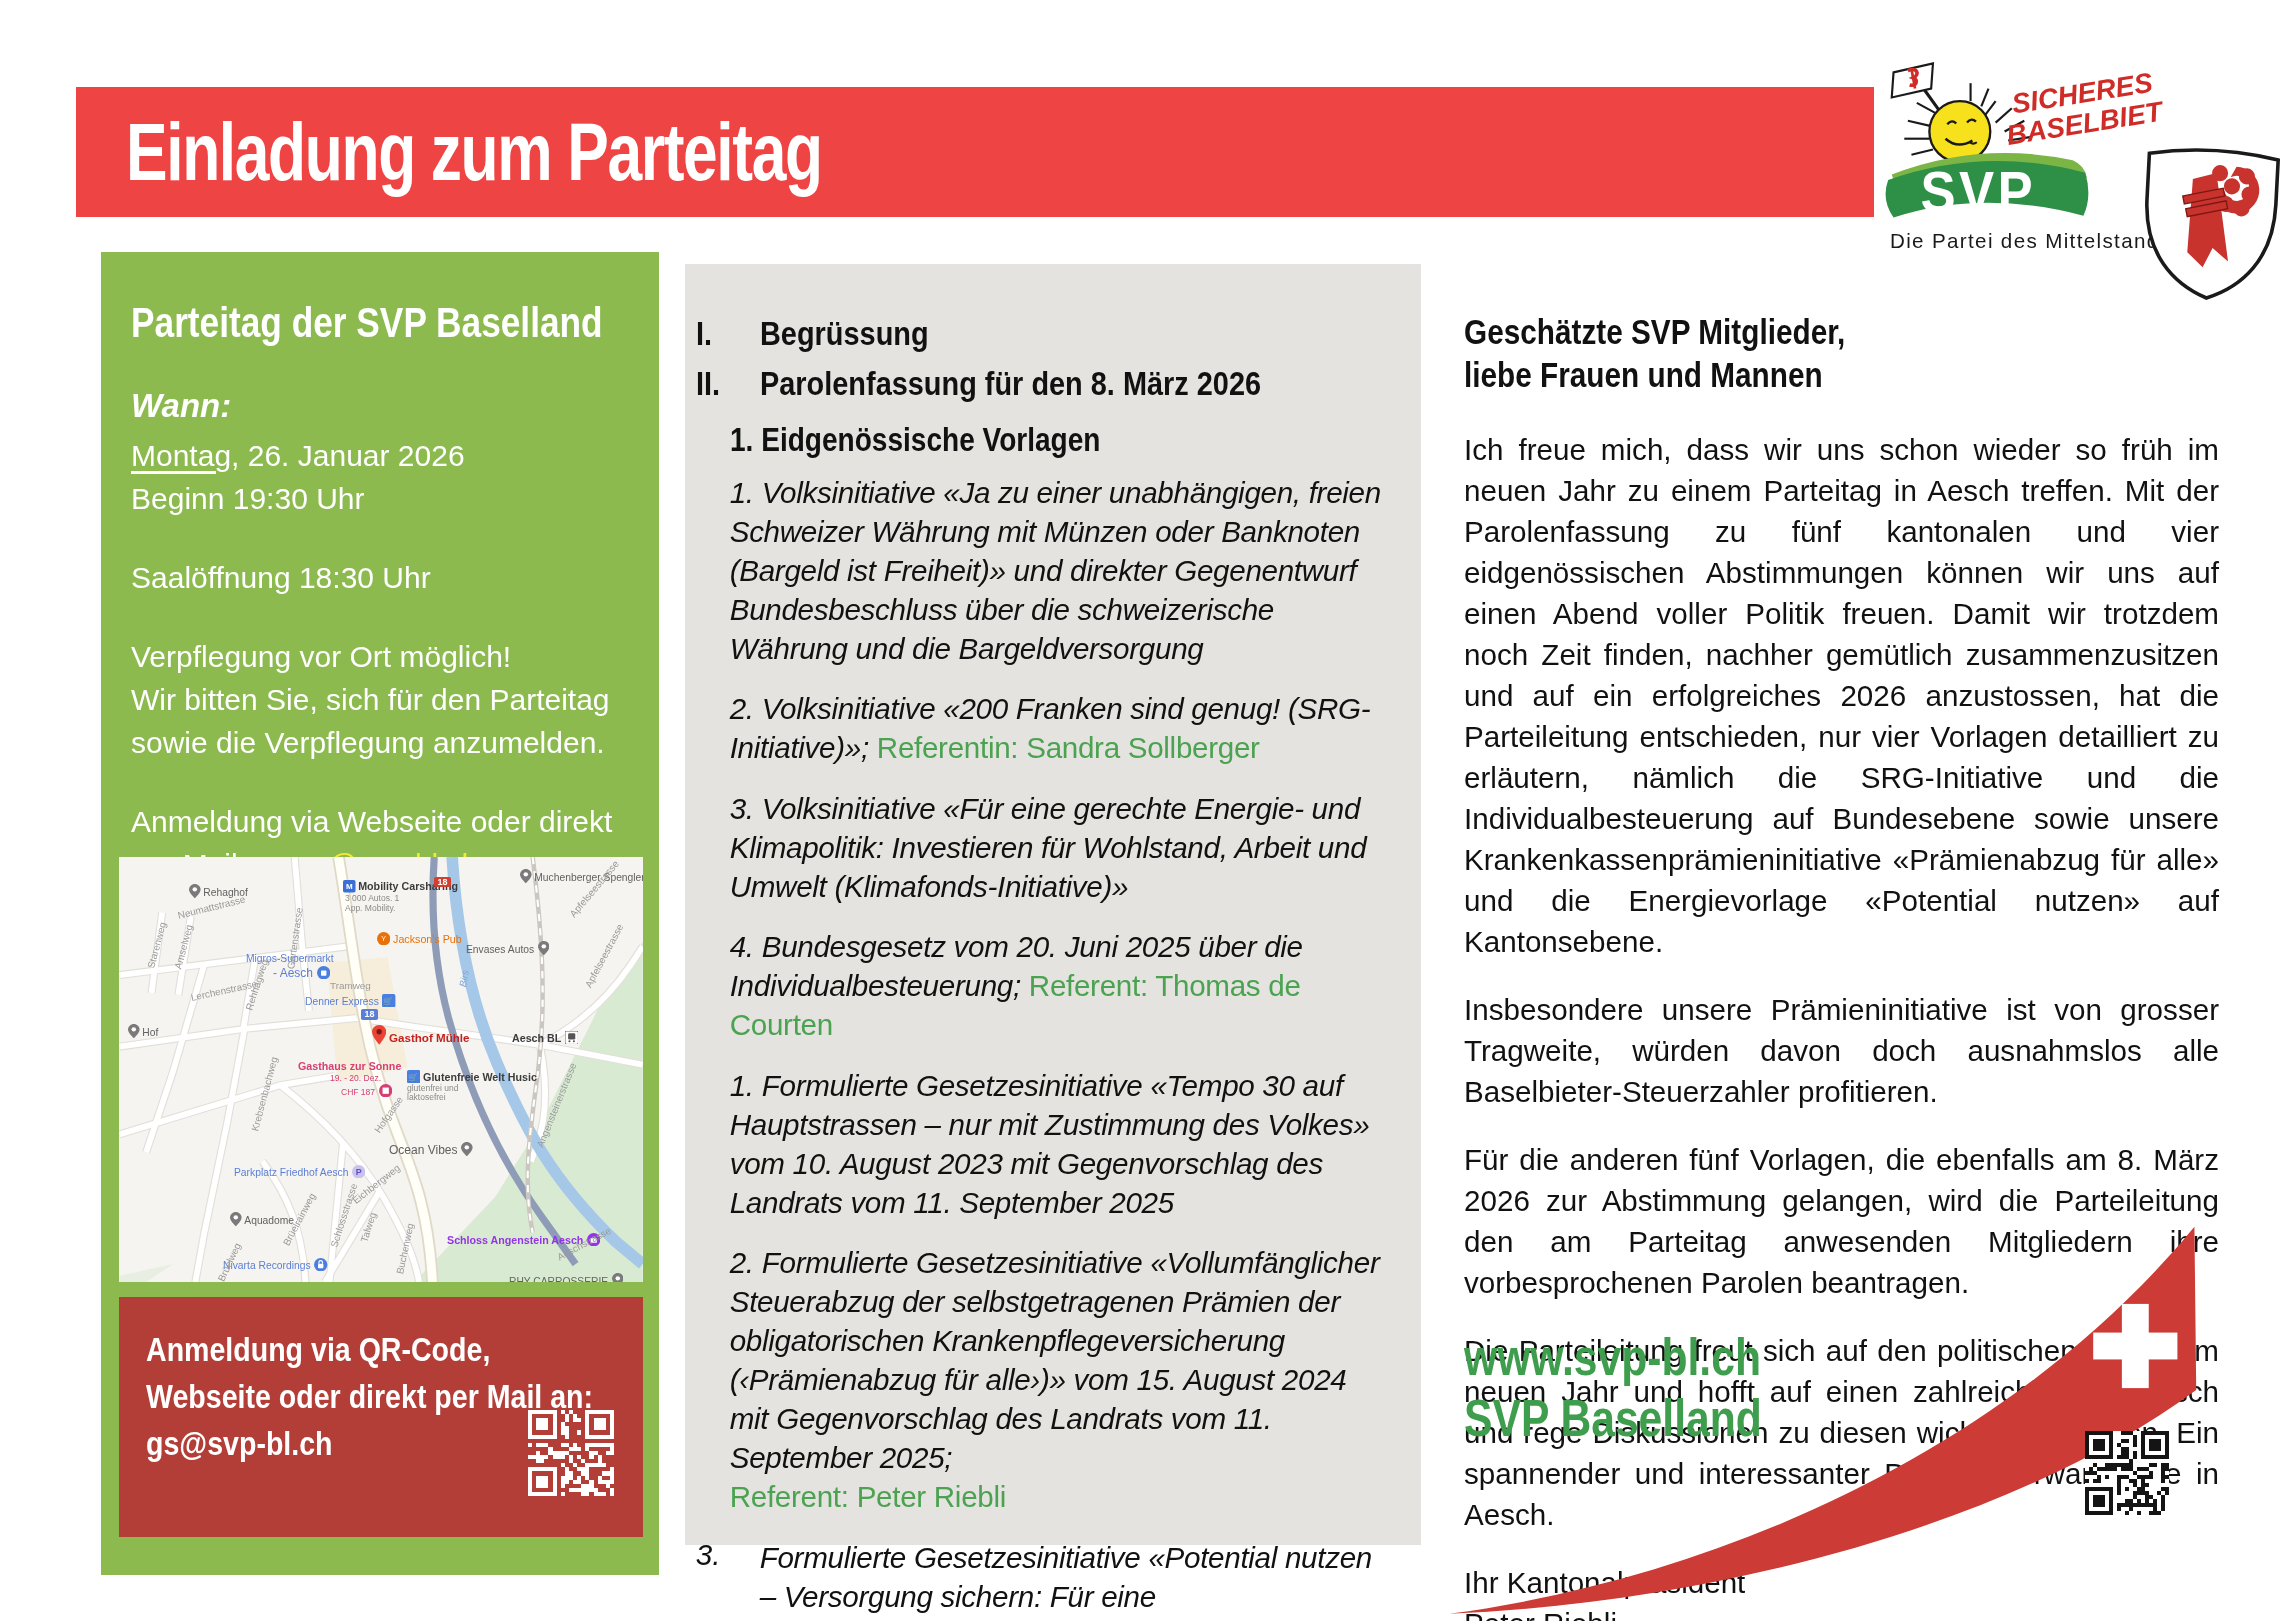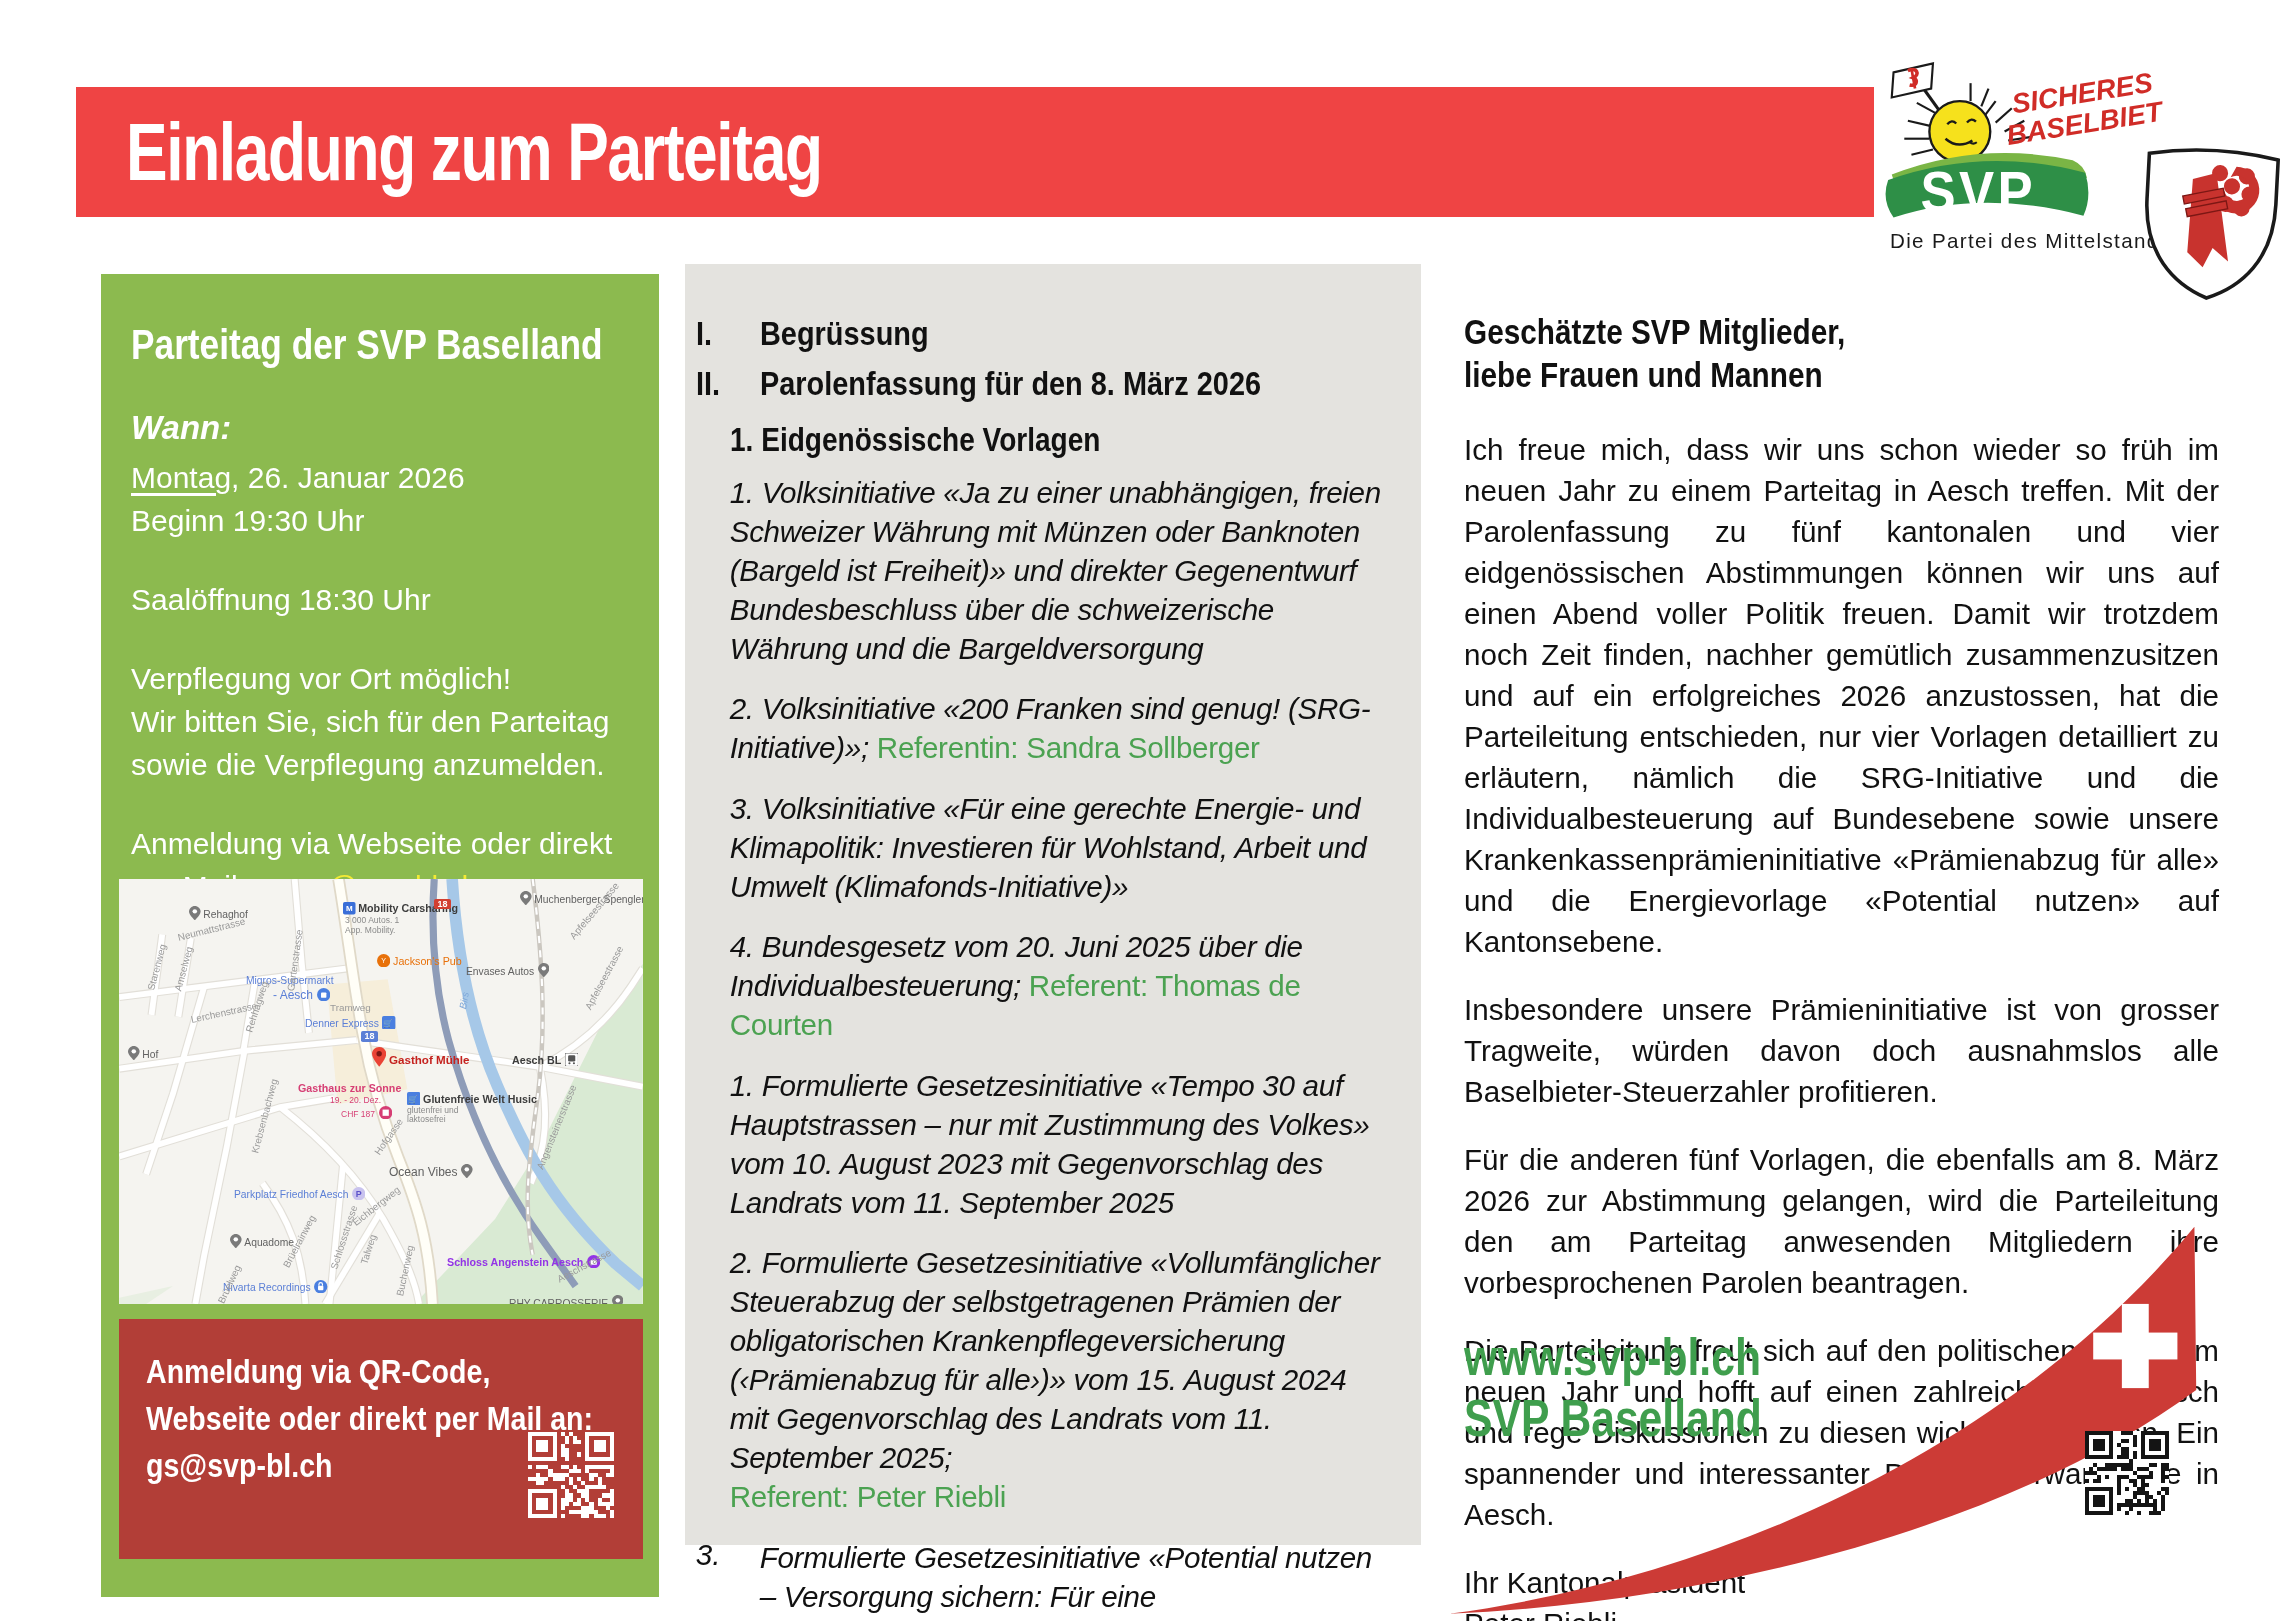--- a/index.html
+++ b/index.html
@@ -11,21 +11,21 @@
   .band-title{position:absolute;left:50px;top:50%;transform:translateY(-50%);white-space:nowrap;}
   .band-title span{display:inline-block;transform:scaleX(.76);transform-origin:left center;
         font-size:82px;font-weight:bold;letter-spacing:-1.8px;color:#fff;}
 
   .condensed{display:inline-block;transform:scaleX(.82);transform-origin:left center;font-weight:bold;}
 
   
   .logo{position:absolute;left:1881px;top:49px;width:412px;height:260px;}
 
   
-  .left-panel{position:absolute;left:101px;top:274px;width:558px;height:1323px;background:#8cba4f;color:#fff;}
+  .left-panel{position:absolute;left:101px;top:252px;width:558px;height:1323px;background:#8cba4f;color:#fff;}
   .lp-inner{padding:47px 27px 0 30px;}
   .lp-title{font-size:43px;line-height:47px;white-space:nowrap;margin-bottom:41px;}
   .lp-label{font-size:33px;font-weight:bold;font-style:italic;margin:36px 0 9px 0;}
   .lp-line{font-size:30px;line-height:43px;}
   .lp-para{font-size:30px;line-height:43px;margin-top:36px;}
   .u{text-decoration:underline;text-underline-offset:5.4px;}
   .email{color:#f3ea35;}
   .map-wrap{position:absolute;left:18px;top:605px;width:524px;height:425px;background:#f5f4f0;overflow:hidden;}
   .map-label{position:absolute;white-space:nowrap;transform-origin:left center;line-height:1;}
   .redbox{position:absolute;left:18px;top:1045px;width:524px;height:240px;background:#b23e37;}

